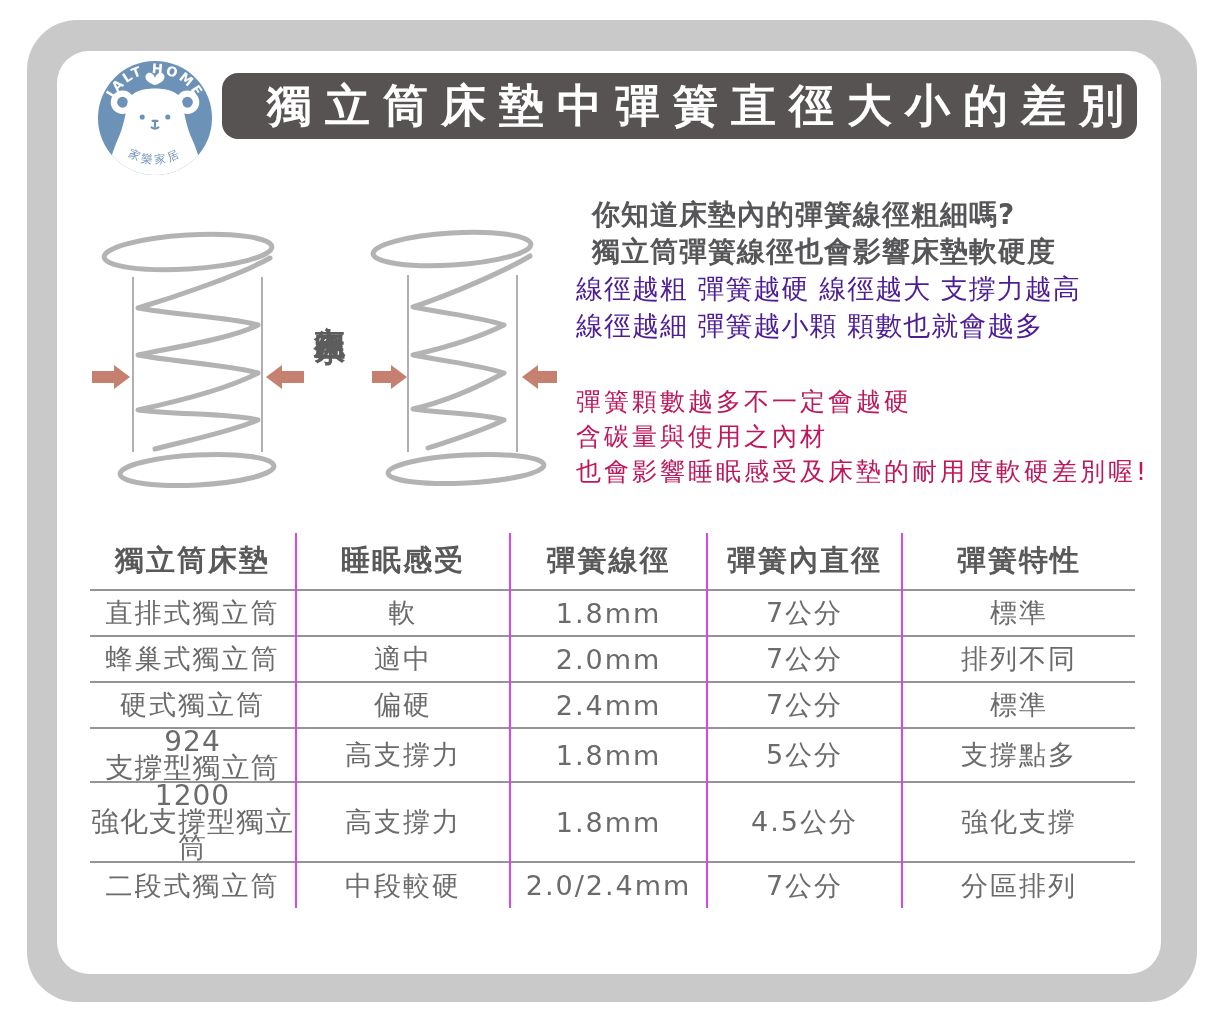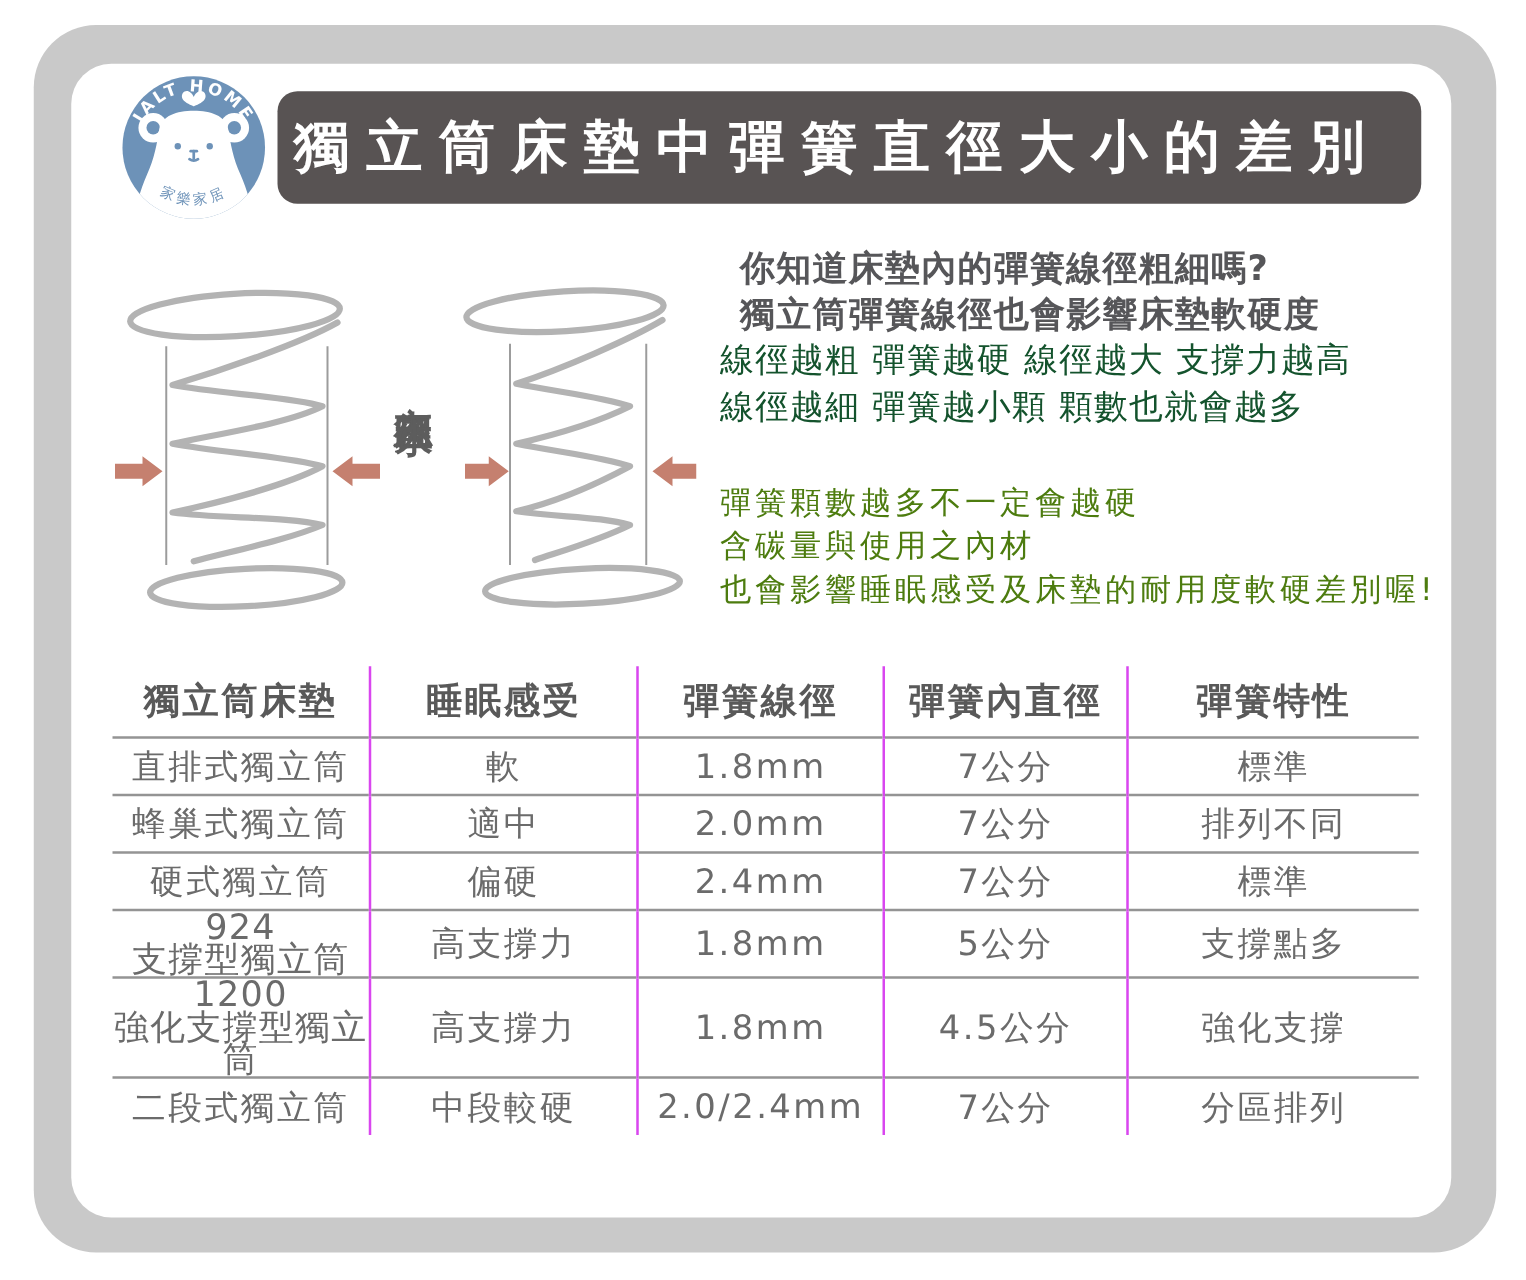--- a/index.html
+++ b/index.html
@@ -7,37 +7,37 @@
   body { font-family:"DejaVu Sans","Liberation Sans",sans-serif; }
   .canvas { position:relative; width:1221px; height:1024px; background:#ffffff; overflow:hidden; }
 
   .frame { position:absolute; left:27px; top:20px; width:1170px; height:982px;
            background:#c9c9c9; border-radius:50px; }
   .card  { position:absolute; left:57px; top:51px; width:1104px; height:923px;
            background:#ffffff; border-radius:32px; }
 
   .logo { position:absolute; left:96px; top:59px; width:118px; height:118px; }
 
-  .title-bar { position:absolute; left:222px; top:73px; width:915px; height:90px;
+  .title-bar { position:absolute; left:222px; top:73px; width:915px; height:66px;
                background:#585353; border-radius:16px; display:flex; align-items:center;
-               justify-content:flex-start; }
+               justify-content:flex-end; }
   .title-bar span { color:#ffffff; font-size:45px; font-weight:bold; letter-spacing:13px;
                     white-space:nowrap; text-indent:13px; }
 
   .diagram { position:absolute; left:80px; top:225px; width:490px; height:270px; }
 
   .vlabel { position:absolute; left:309px; top:301px; height:175px;
             writing-mode:vertical-rl; text-orientation:upright;
             font-size:31px; font-weight:bold; color:#5d5d5d; letter-spacing:2px; }
 
   .intro { position:absolute; left:576px; top:196px; width:566px; }
   .intro p { white-space:nowrap; }
   .intro .b  { font-size:28px; line-height:37px; font-weight:bold; color:#565659; letter-spacing:1px;margin-left:16px; }
-  .intro .m  { font-size:27px; line-height:37px; color:#14532d; letter-spacing:1px; }
-  .intro .note { font-size:25px; line-height:35px; color:#4d7c0f; letter-spacing:3px; }
+  .intro .m  { font-size:27px; line-height:37px; color:#4c1d95; letter-spacing:1px; }
+  .intro .note { font-size:25px; line-height:35px; color:#be185d; letter-spacing:3px; }
   .intro .gap { height:40px; }
 
   .spec-table { position:absolute; left:90px; top:533px; width:1045px;
                 border-collapse:collapse; table-layout:fixed; }
   .spec-table th, .spec-table td { text-align:center; vertical-align:middle;
                 border-right:2px solid #d946ef; padding:0; }
   .spec-table th:last-child, .spec-table td:last-child { border-right:none; }
   .spec-table tbody tr { border-top:2px solid #949494; }
   .spec-table thead tr { height:57px; }
   .spec-table tbody tr { height:46px; }

